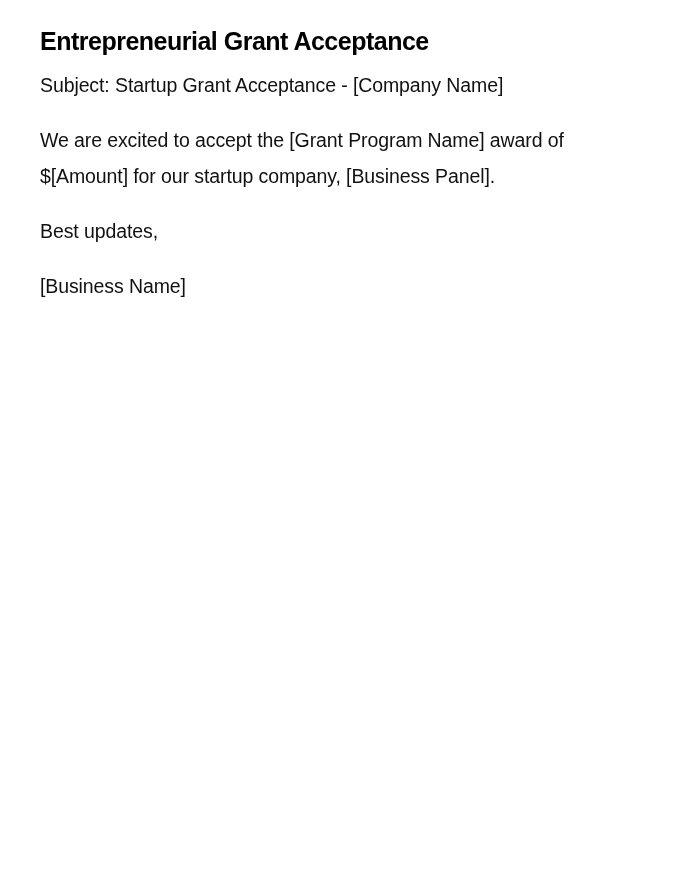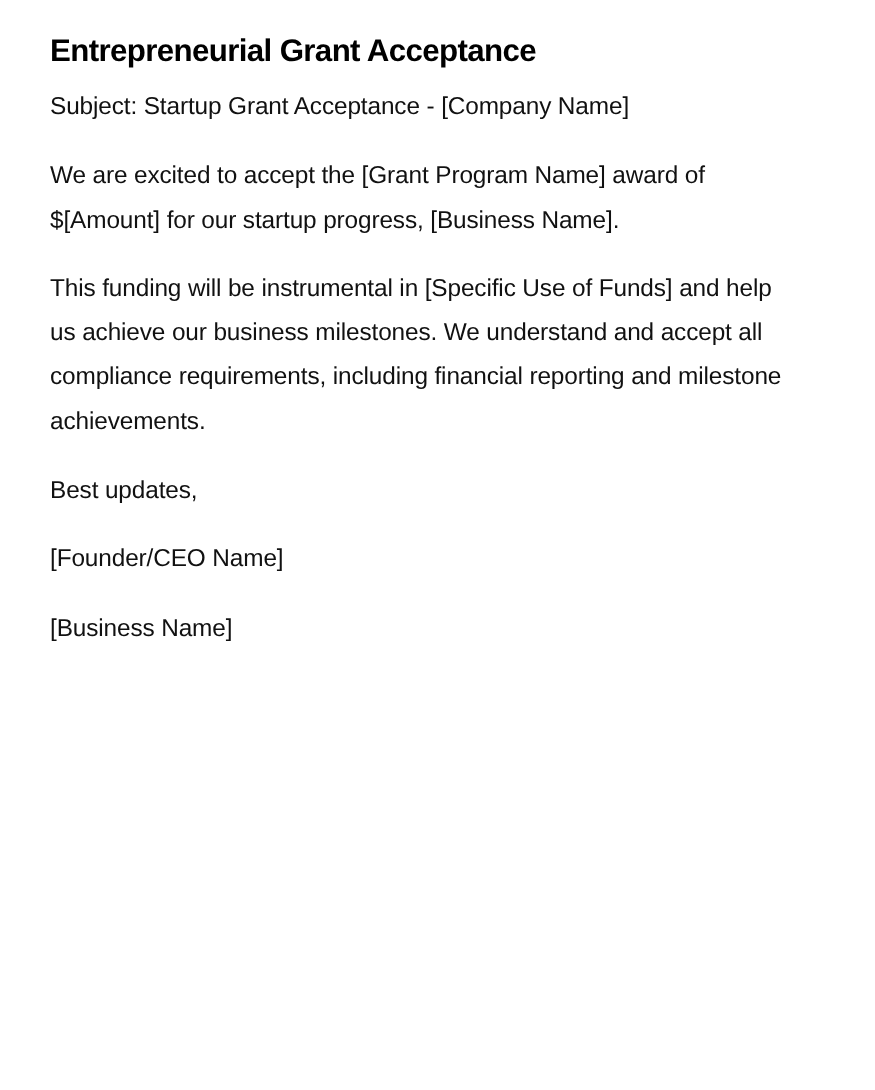--- a/index.html
+++ b/index.html
@@ -36,18 +36,16 @@
     .subject {
       margin-bottom: 20px;
     }
   </style>
 </head>
 <body>
 
 <div class="page">
   <h1 class="title">Entrepreneurial Grant Acceptance</h1>
   <p class="para subject">Subject: Startup Grant Acceptance - [Company Name]</p>
-  <p class="para">We are excited to accept the [Grant Program Name] award of $[Amount] for our startup progress, [Business Name].</p>
-  <p class="para">This funding will be instrumental in [Specific Use of Funds] and help us achieve our business milestones. We understand and accept all compliance requirements, including financial reporting and milestone achievements.</p>
+  <p class="para">We are excited to accept the [Grant Program Name] award of $[Amount] for our startup company, [Business Panel].</p>
   <p class="para">Best updates,</p>
-  <p class="para">[Founder/CEO Name]</p>
   <p class="para">[Business Name]</p>
 </div>
 
 </body></html>

